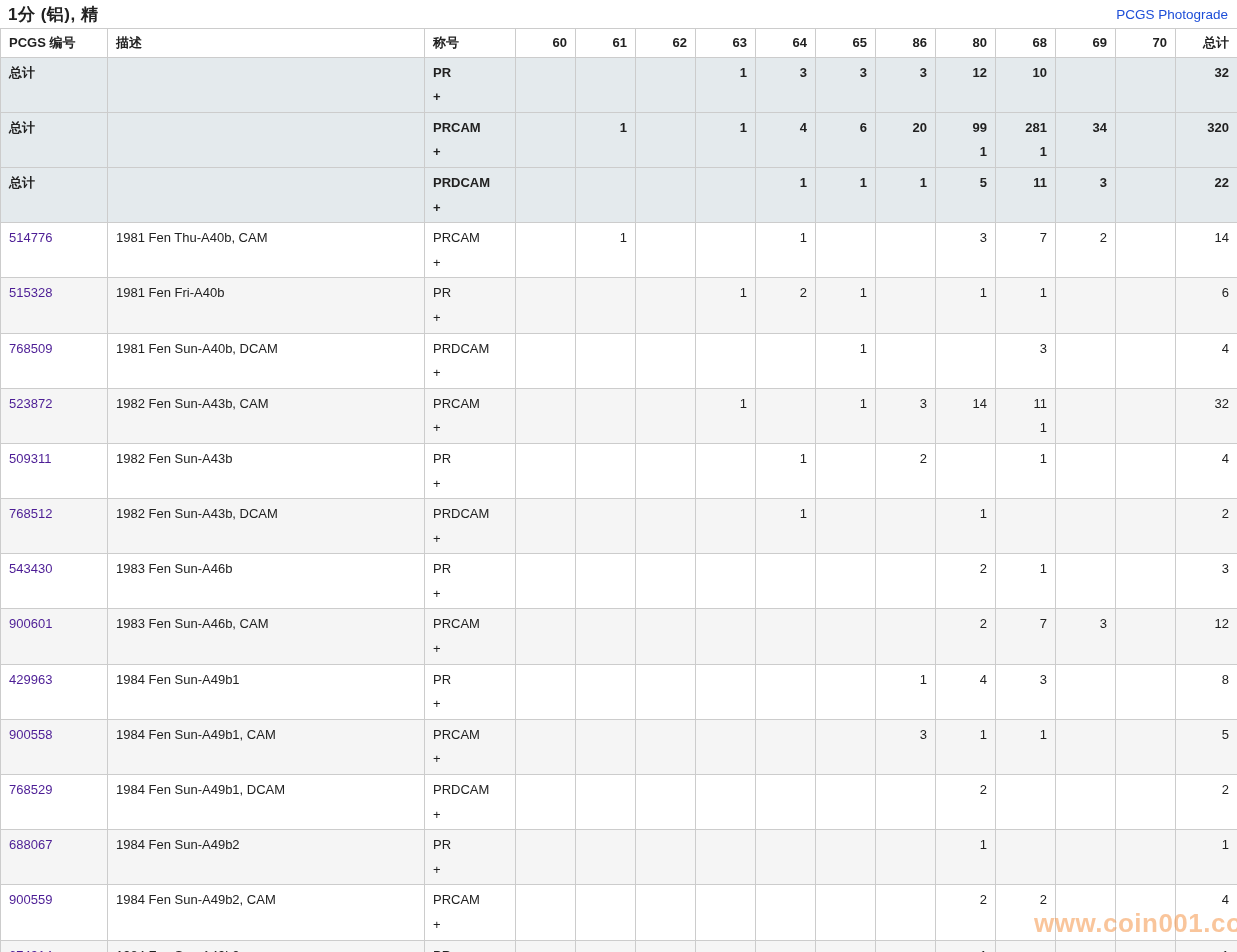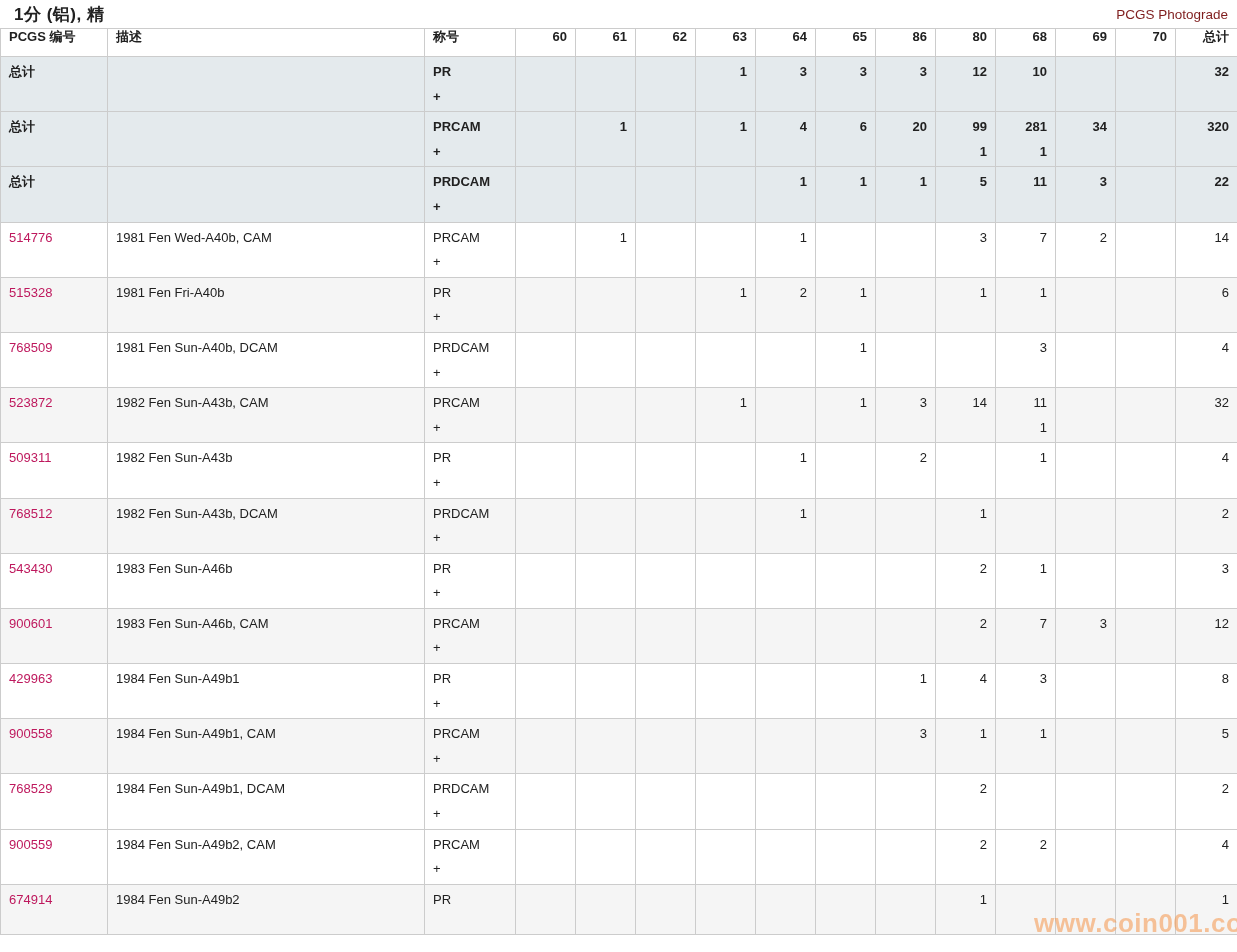--- a/index.html
+++ b/index.html
@@ -5,36 +5,36 @@
   * { box-sizing: border-box; }
   html, body { margin: 0; padding: 0; }
   body {
     width: 1237px; height: 952px; overflow: hidden; position: relative;
     background: #ffffff; color: #212121;
     font-family: "Liberation Sans", "DejaVu Sans", sans-serif;
     font-size: 13px;
   }
   .topbar {
     height: 28px; display: flex; justify-content: space-between;
-    align-items: center; padding: 0 9px 0 14px;
+    align-items: center; padding: 0 9px 0 8px;
   }
   .title { font-size: 17px; font-weight: bold; letter-spacing: 0.5px; }
-  .pg-link { color: #7f1d1d; font-size: 13.5px; text-decoration: none; cursor: pointer; }
+  .pg-link { color: #1d4ed8; font-size: 13.5px; text-decoration: none; cursor: pointer; }
   table { border-collapse: collapse; table-layout: fixed; width: 1237px; }
   th, td {
     border: 1px solid #cccccc; padding: 7px 8px; vertical-align: top;
     font-size: 13px; line-height: 1.2; overflow: hidden;
   }
-  th { font-weight: bold; text-align: left; padding-top: 0; padding-bottom: 6px; height: 28px; }
+  th { font-weight: bold; text-align: left; padding-top: 6px; padding-bottom: 6px; height: 28px; }
   th.num, td.num { text-align: right; }
   tr.summary td { background: #e4eaed; font-weight: bold; height: 52px; }
   tr.data td { height: 50px; background: #ffffff; }
   tr.data.alt td { background: #f5f5f5; }
   .plus-line { margin-top: 9px; }
-  a.pcgs { color: #be185d; text-decoration: none; cursor: pointer; }
+  a.pcgs { color: #4c1d95; text-decoration: none; cursor: pointer; }
   .watermark {
     position: absolute; left: 1034px; top: 908px; z-index: 5;
     font-size: 26px; font-weight: bold; color: #f5964b; opacity: 0.55;
     white-space: nowrap; letter-spacing: 0.5px; pointer-events: none;
   }
 </style>
 </head>
 <body>
 
 <div class="topbar">
@@ -181,21 +181,21 @@
         <td class="num">
           <div>3</div>
         </td>
         <td class="num"></td>
         <td class="num">
           <div>22</div>
         </td>
       </tr>
       <tr class="data">
         <td><a class="pcgs">514776</a></td>
-        <td><span>1981 Fen Wed-A40b, CAM</span></td>
+        <td><span>1981 Fen Thu-A40b, CAM</span></td>
         <td>
           <div>PRCAM</div>
           <div class="plus-line">+</div>
         </td>
         <td class="num"></td>
         <td class="num">
           <div>1</div>
         </td>
         <td class="num"></td>
         <td class="num"></td>
@@ -488,20 +488,44 @@
         <td class="num"></td>
         <td class="num"></td>
         <td class="num">
           <div>2</div>
         </td>
         <td class="num"></td>
         <td class="num"></td>
         <td class="num"></td>
         <td class="num">
           <div>2</div>
+        </td>
+      </tr>
+      <tr class="data alt">
+        <td><a class="pcgs">688067</a></td>
+        <td><span>1984 Fen Sun-A49b2</span></td>
+        <td>
+          <div>PR</div>
+          <div class="plus-line">+</div>
+        </td>
+        <td class="num"></td>
+        <td class="num"></td>
+        <td class="num"></td>
+        <td class="num"></td>
+        <td class="num"></td>
+        <td class="num"></td>
+        <td class="num"></td>
+        <td class="num">
+          <div>1</div>
+        </td>
+        <td class="num"></td>
+        <td class="num"></td>
+        <td class="num"></td>
+        <td class="num">
+          <div>1</div>
         </td>
       </tr>
       <tr class="data">
         <td><a class="pcgs">900559</a></td>
         <td><span>1984 Fen Sun-A49b2, CAM</span></td>
         <td>
           <div>PRCAM</div>
           <div class="plus-line">+</div>
         </td>
         <td class="num"></td>

